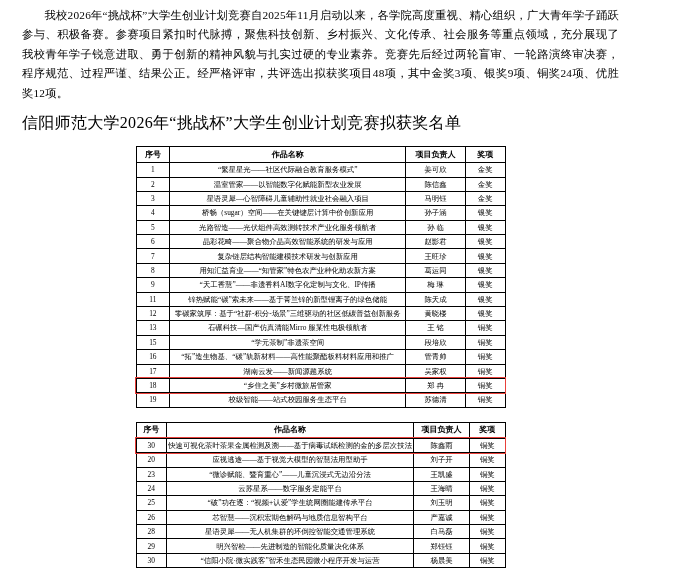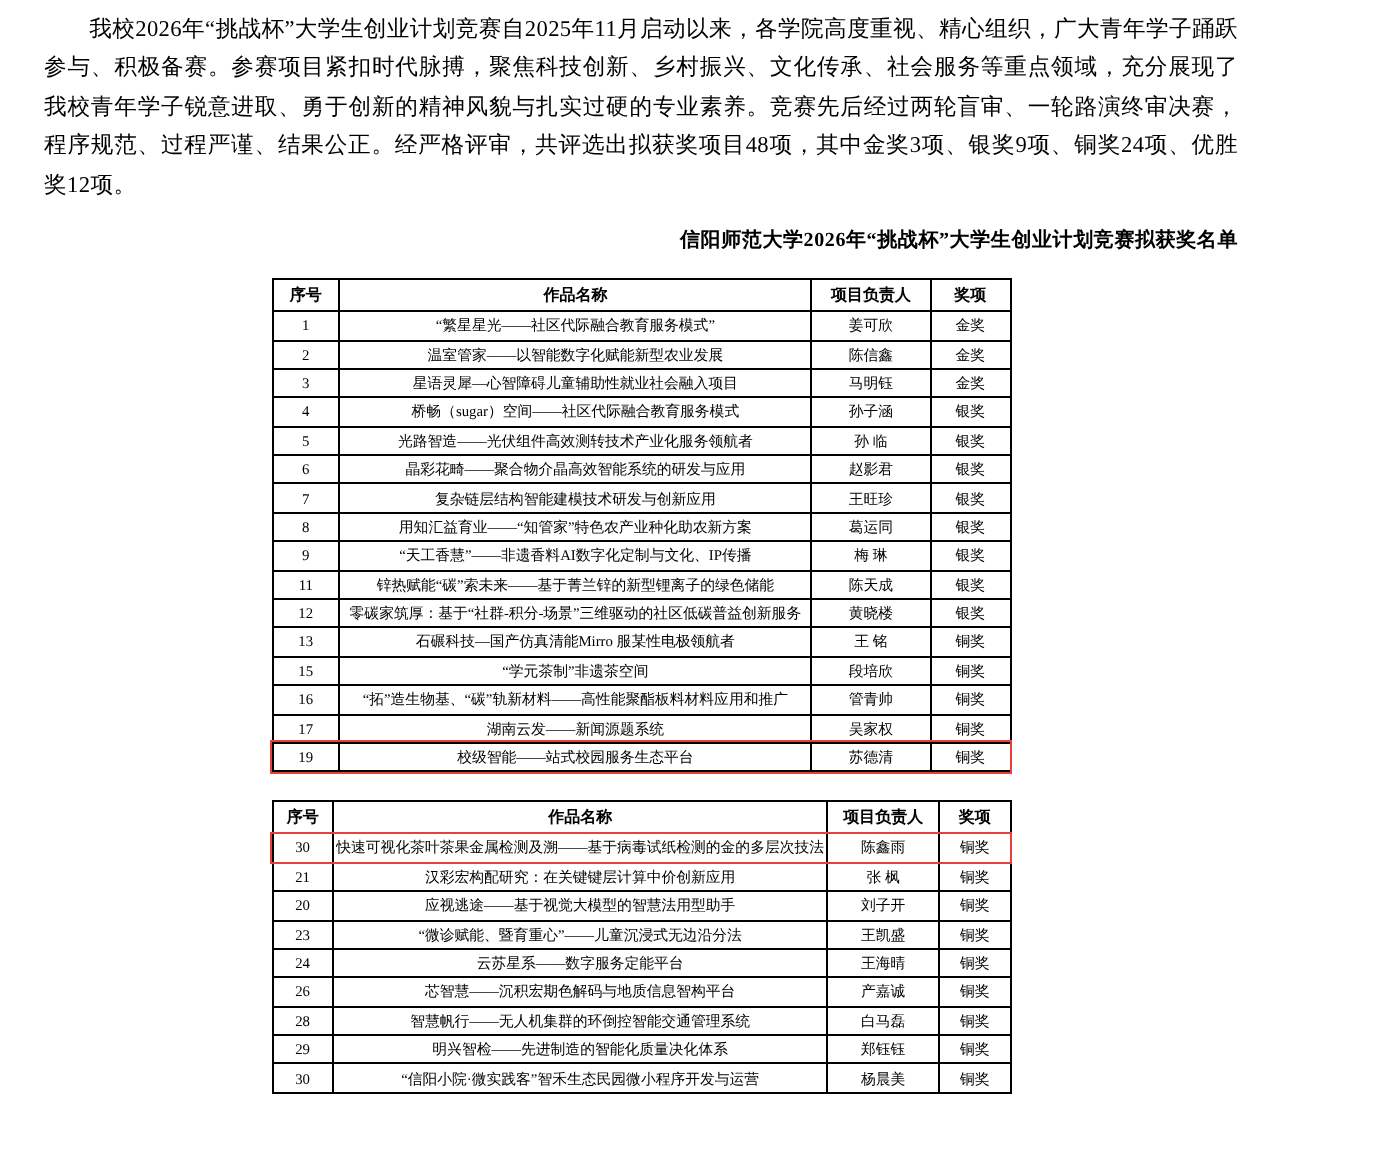--- a/index.html
+++ b/index.html
@@ -25,23 +25,23 @@
   .intro {
     font-size: 11.3px;
     line-height: 1.72;
     text-align: justify;
     text-justify: inter-ideograph;
     text-indent: 2em;
     letter-spacing: 0.2px;
     margin: 0 0 10px 0;
   }
   .table-title {
-    text-align: right;
-    font-size: 10px;
-    font-weight: bold;
+    text-align: left;
+    font-size: 16px;
+    font-weight: normal;
     letter-spacing: 0.3px;
     margin: 2px 0 4px 0;
   }
   table.awards {
     border-collapse: collapse;
     margin: 12px auto;
     table-layout: fixed;
   }
   table.awards td, table.awards th {
     border: 1px solid #000;
@@ -121,21 +121,21 @@
             <td>金奖</td>
           </tr>
           <tr>
             <td>3</td>
             <td class="name-cell">星语灵犀—心智障碍儿童辅助性就业社会融入项目</td>
             <td>马明钰</td>
             <td>金奖</td>
           </tr>
           <tr>
             <td>4</td>
-            <td class="name-cell">桥畅（sugar）空间——社区代际融合教育服务模式</td>
+            <td class="name-cell">桥畅（sugar）空间——在关键键层计算中价创新应用</td>
             <td>孙子涵</td>
             <td>银奖</td>
           </tr>
           <tr>
             <td>5</td>
             <td class="name-cell">光路智造——光伏组件高效测转技术产业化服务领航者</td>
             <td>孙 临</td>
             <td>银奖</td>
           </tr>
           <tr>
@@ -189,20 +189,26 @@
           <tr class="tall">
             <td>16</td>
             <td class="name-cell">“拓”造生物基、“碳”轨新材料——高性能聚酯板料材料应用和推广</td>
             <td>管青帅</td>
             <td>铜奖</td>
           </tr>
           <tr>
             <td>17</td>
             <td class="name-cell">湖南云发——新闻源题系统</td>
             <td>吴家权</td>
+            <td>铜奖</td>
+          </tr>
+          <tr>
+            <td>18</td>
+            <td class="name-cell">“乡住之美”乡村微旅居管家</td>
+            <td>郑 冉</td>
             <td>铜奖</td>
           </tr>
           <tr>
             <td>19</td>
             <td class="name-cell">校级智能——站式校园服务生态平台</td>
             <td>苏德清</td>
             <td>铜奖</td>
           </tr>
         </tbody>
     </table>
@@ -226,52 +232,52 @@
         </tr>
       </thead>
       <tbody id="tbody2">
           <tr class="tall">
             <td>30</td>
             <td class="name-cell">快速可视化茶叶茶果金属检测及溯——基于病毒试纸检测的金的多层次技法</td>
             <td>陈鑫雨</td>
             <td>铜奖</td>
           </tr>
           <tr>
-            <td>21</td>
-            <td class="name-cell">汉彩宏构配研究：在关键键层计算中价创新应用</td>
-            <td>张 枫</td>
-            <td>铜奖</td>
-          </tr>
-          <tr>
             <td>20</td>
             <td class="name-cell">应视逃途——基于视觉大模型的智慧法用型助手</td>
             <td>刘子开</td>
             <td>铜奖</td>
           </tr>
           <tr>
             <td>23</td>
             <td class="name-cell">“微诊赋能、暨育重心”——儿童沉浸式无边沿分法</td>
             <td>王凯盛</td>
             <td>铜奖</td>
           </tr>
           <tr>
             <td>24</td>
             <td class="name-cell">云苏星系——数字服务定能平台</td>
             <td>王海晴</td>
             <td>铜奖</td>
           </tr>
           <tr>
+            <td>25</td>
+            <td class="name-cell">“破”功在逐：“视频+认爱”学生统网圈能建传承平台</td>
+            <td>刘玉明</td>
+            <td>铜奖</td>
+          </tr>
+          <tr>
             <td>26</td>
             <td class="name-cell">芯智慧——沉积宏期色解码与地质信息智构平台</td>
             <td>产嘉诚</td>
             <td>铜奖</td>
           </tr>
           <tr>
             <td>28</td>
-            <td class="name-cell">智慧帆行——无人机集群的环倒控智能交通管理系统</td>
+            <td class="name-cell">星语灵犀——无人机集群的环倒控智能交通管理系统</td>
             <td>白马磊</td>
             <td>铜奖</td>
           </tr>
           <tr>
             <td>29</td>
             <td class="name-cell">明兴智检——先进制造的智能化质量决化体系</td>
             <td>郑钰钰</td>
             <td>铜奖</td>
           </tr>
           <tr>

